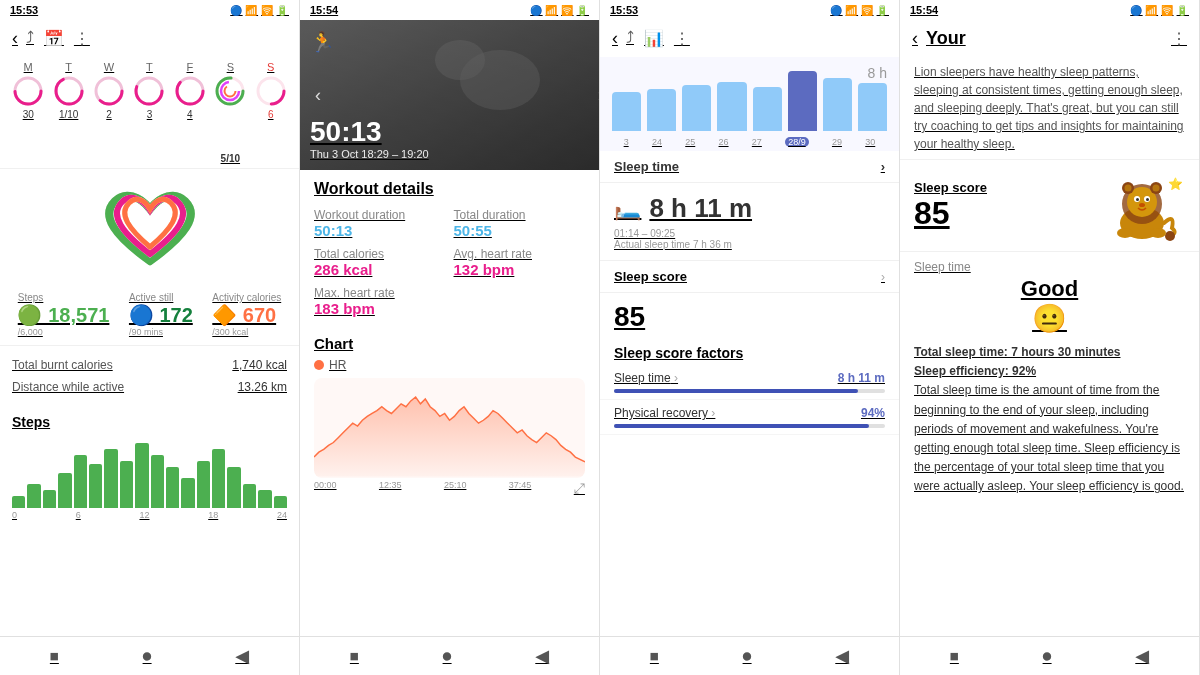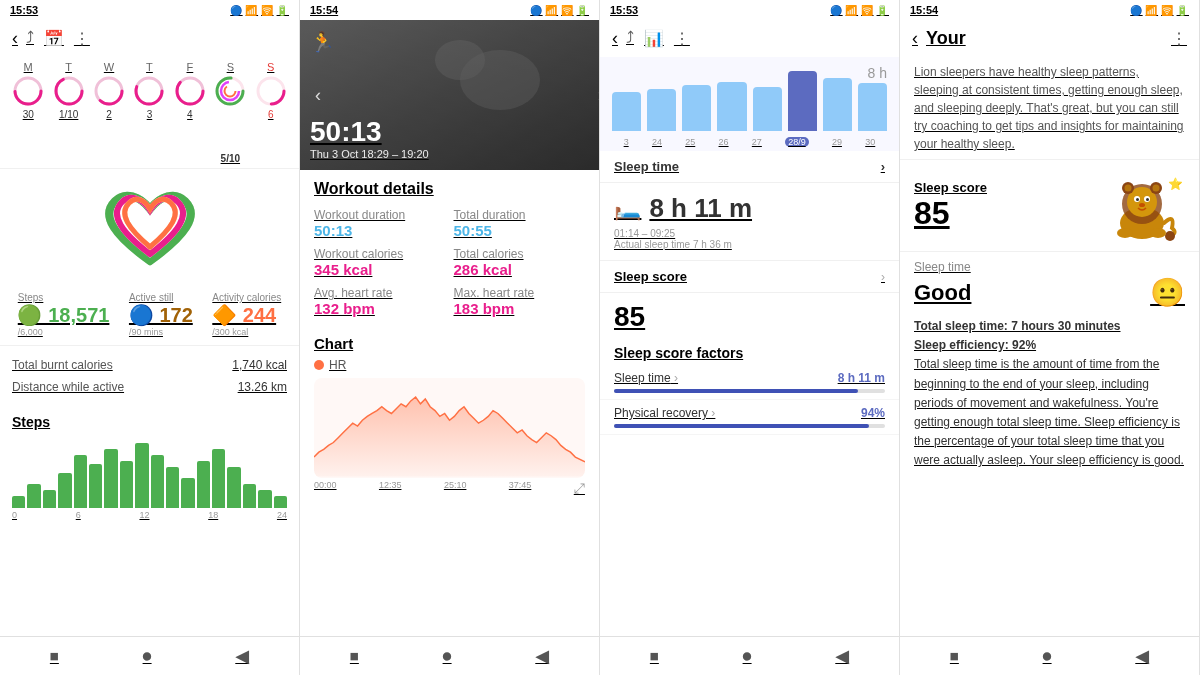--- a/index.html
+++ b/index.html
@@ -68,21 +68,21 @@
     .stats-row {
       display: flex;
       justify-content: space-around;
       padding: 4px 8px 8px;
       border-bottom: 1px solid #f0f0f0;
     }
     .stat-item { display: flex; flex-direction: column; align-items: flex-start; }
     .stat-label { font-size: 10px; color: #888; }
     .stat-value { font-size: 20px; font-weight: 700; }
     .stat-value.green { color: #4caf50; }
-    .stat-value.blue { color: #a16207; }
+    .stat-value.blue { color: #15803d; }
     .stat-value.orange { color: #ff7043; }
     .stat-sub { font-size: 9px; color: #999; }
     
     .info-rows { padding: 8px 12px; }
     .info-row { display: flex; justify-content: space-between; padding: 4px 0; }
     .info-key { font-size: 12px; color: #555; }
     .info-val { font-size: 12px; color: #333; font-weight: 500; }
     
     .section-title { font-size: 14px; font-weight: 700; padding: 8px 12px 4px; }
     .steps-chart { padding: 4px 12px; flex: 1; }
@@ -195,21 +195,21 @@
     .lion-desc { font-size: 12px; color: #555; line-height: 1.5; padding: 6px 14px; }
     .lion-score-section {
       display: flex; justify-content: space-between; align-items: center;
       padding: 8px 14px; border-top: 1px solid #f0f0f0; border-bottom: 1px solid #f0f0f0;
     }
     .lion-score-left { }
     .lion-score-label { font-size: 13px; font-weight: 600; }
     .lion-score-num { font-size: 32px; font-weight: 700; }
     .lion-sleep-time { padding: 8px 14px 4px; }
     .lion-sleep-time-label { font-size: 12px; color: #888; margin-bottom: 2px; }
-    .lion-sleep-time-val { font-size: 22px; font-weight: 700; display: flex; justify-content: space-between; align-items: center; }
+    .lion-sleep-time-val { font-size: 22px; font-weight: 700; display: flex; justify-content: space-between; align-items: center; flex-direction: column; }
     .emoji-face { font-size: 28px; }
     .lion-detail { padding: 4px 14px; font-size: 12px; color: #333; line-height: 1.6; }
     .lion-detail strong { font-weight: 700; }
 
     
     .ring-wrap {
       width: 32px; height: 32px;
       position: relative;
       display: flex; align-items: center; justify-content: center;
     }
@@ -331,21 +331,21 @@
       <span class="stat-value green">🟢 18,571</span>
       <span class="stat-sub">/6,000</span>
     </div>
     <div class="stat-item">
       <span class="stat-label">Active still</span>
       <span class="stat-value blue">🔵 172</span>
       <span class="stat-sub">/90 mins</span>
     </div>
     <div class="stat-item">
       <span class="stat-label">Activity calories</span>
-      <span class="stat-value orange">🔶 244</span>
+      <span class="stat-value orange">🔶 670</span>
       <span class="stat-sub">/300 kcal</span>
     </div>
   </div>
 
   <div class="info-rows">
     <div class="info-row">
       <span class="info-key">Total burnt calories</span>
       <span class="info-val">1,740 kcal</span>
     </div>
     <div class="info-row">
@@ -433,24 +433,20 @@
     <div class="details-grid">
       <div class="detail-item">
         <div class="detail-label">Workout duration</div>
         <div class="detail-value">50:13</div>
       </div>
       <div class="detail-item">
         <div class="detail-label">Total duration</div>
         <div class="detail-value">50:55</div>
       </div>
       <div class="detail-item">
-        <div class="detail-label">Workout calories</div>
-        <div class="detail-value pink">345 kcal</div>
-      </div>
-      <div class="detail-item">
         <div class="detail-label">Total calories</div>
         <div class="detail-value pink">286 kcal</div>
       </div>
       <div class="detail-item">
         <div class="detail-label">Avg. heart rate</div>
         <div class="detail-value pink">132 bpm</div>
       </div>
       <div class="detail-item">
         <div class="detail-label">Max. heart rate</div>
         <div class="detail-value pink">183 bpm</div>

